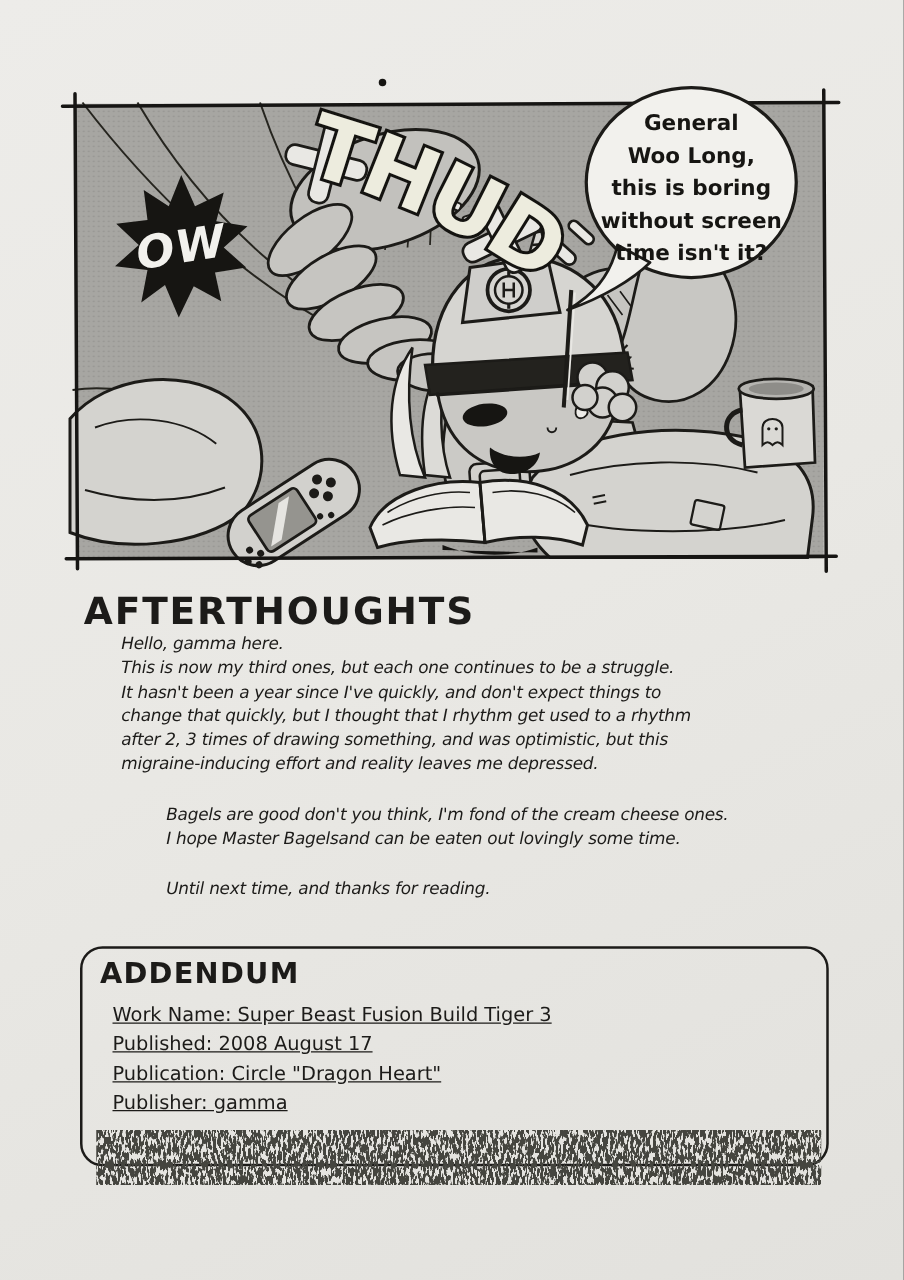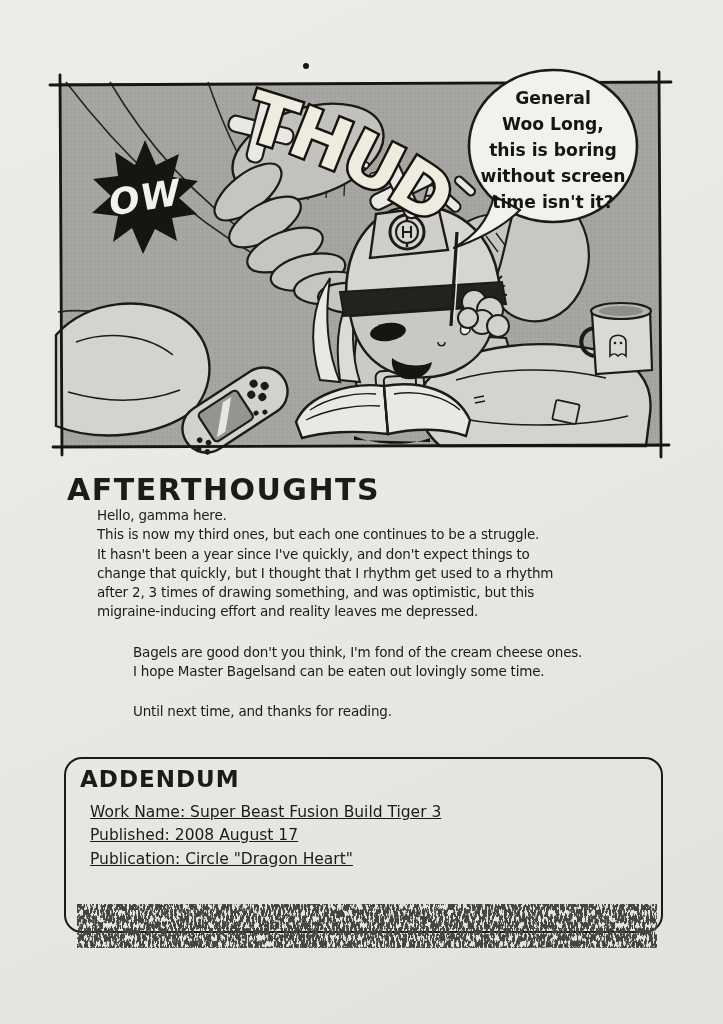--- a/index.html
+++ b/index.html
@@ -13,21 +13,21 @@
   .bubble-line{font-size:17.2px;font-weight:bold;text-anchor:middle;fill:#161512;}
   .thud-text{font-size:70px;font-weight:bold;fill:#edecde;stroke:#141310;stroke-width:5px;paint-order:stroke;letter-spacing:-3px;}
   .ow-text{font-size:36px;font-weight:bold;font-style:italic;fill:#f2f1ed;text-anchor:middle;letter-spacing:1px;}
   h1.afterthoughts{
     position:absolute;left:67px;top:472px;margin:0;
     font-size:30px;font-weight:bold;letter-spacing:1.5px;color:#1c1b19;
   }
   .body-text{position:absolute;left:97px;top:506px;width:540px;font-size:13.5px;line-height:19.3px;letter-spacing:-0.2px;}
   .body-text p{margin:0;}
   .body-text p + p{margin-top:21px;margin-left:36px;}
-  .ln{display:block;white-space:nowrap;}
+  .ln{display:block;white-space:nowrap;font-style:italic;}
   .addendum{
     position:absolute;left:64px;top:757px;width:599px;height:176px;
     border:2.6px solid #1c1b19;border-radius:18px;box-sizing:border-box;
   }
   .add-heading{position:absolute;left:14px;top:7px;font-size:23px;font-weight:bold;letter-spacing:1px;}
   .add-lines{position:absolute;left:24px;top:42px;font-size:15.5px;line-height:23.3px;}
   .add-line{display:block;white-space:nowrap;text-decoration:underline;}
   .noise-svg{position:absolute;left:11px;top:145px;}
 </style>
 </head>
@@ -255,20 +255,21 @@
       <span class="ln">Until next time, and thanks for reading.</span>
     </p>
   </div>
 
   <div class="addendum">
     <div class="add-heading">ADDENDUM</div>
     <div class="add-lines">
       <span class="add-line">Work Name: Super Beast Fusion Build Tiger 3</span>
       <span class="add-line">Published: 2008 August 17</span>
       <span class="add-line">Publication: Circle "Dragon Heart"</span>
+      <span class="add-line">Publisher: gamma</span>
     </div>
     <svg class="noise-svg" width="580" height="44" viewBox="0 0 580 44">
       <defs>
         <filter id="glitchNoise" x="-2%" y="-20%" width="104%" height="140%">
           <feTurbulence type="fractalNoise" baseFrequency="0.5 0.16" numOctaves="3" seed="8"></feTurbulence>
           <feColorMatrix type="matrix" values="0 0 0 0 0.06  0 0 0 0 0.06  0 0 0 0 0.05  0 0 0 14 -6"></feColorMatrix>
         </filter>
       </defs>
       <g filter="url(#glitchNoise)">
         <rect x="2" y="4" width="568" height="9"></rect>

